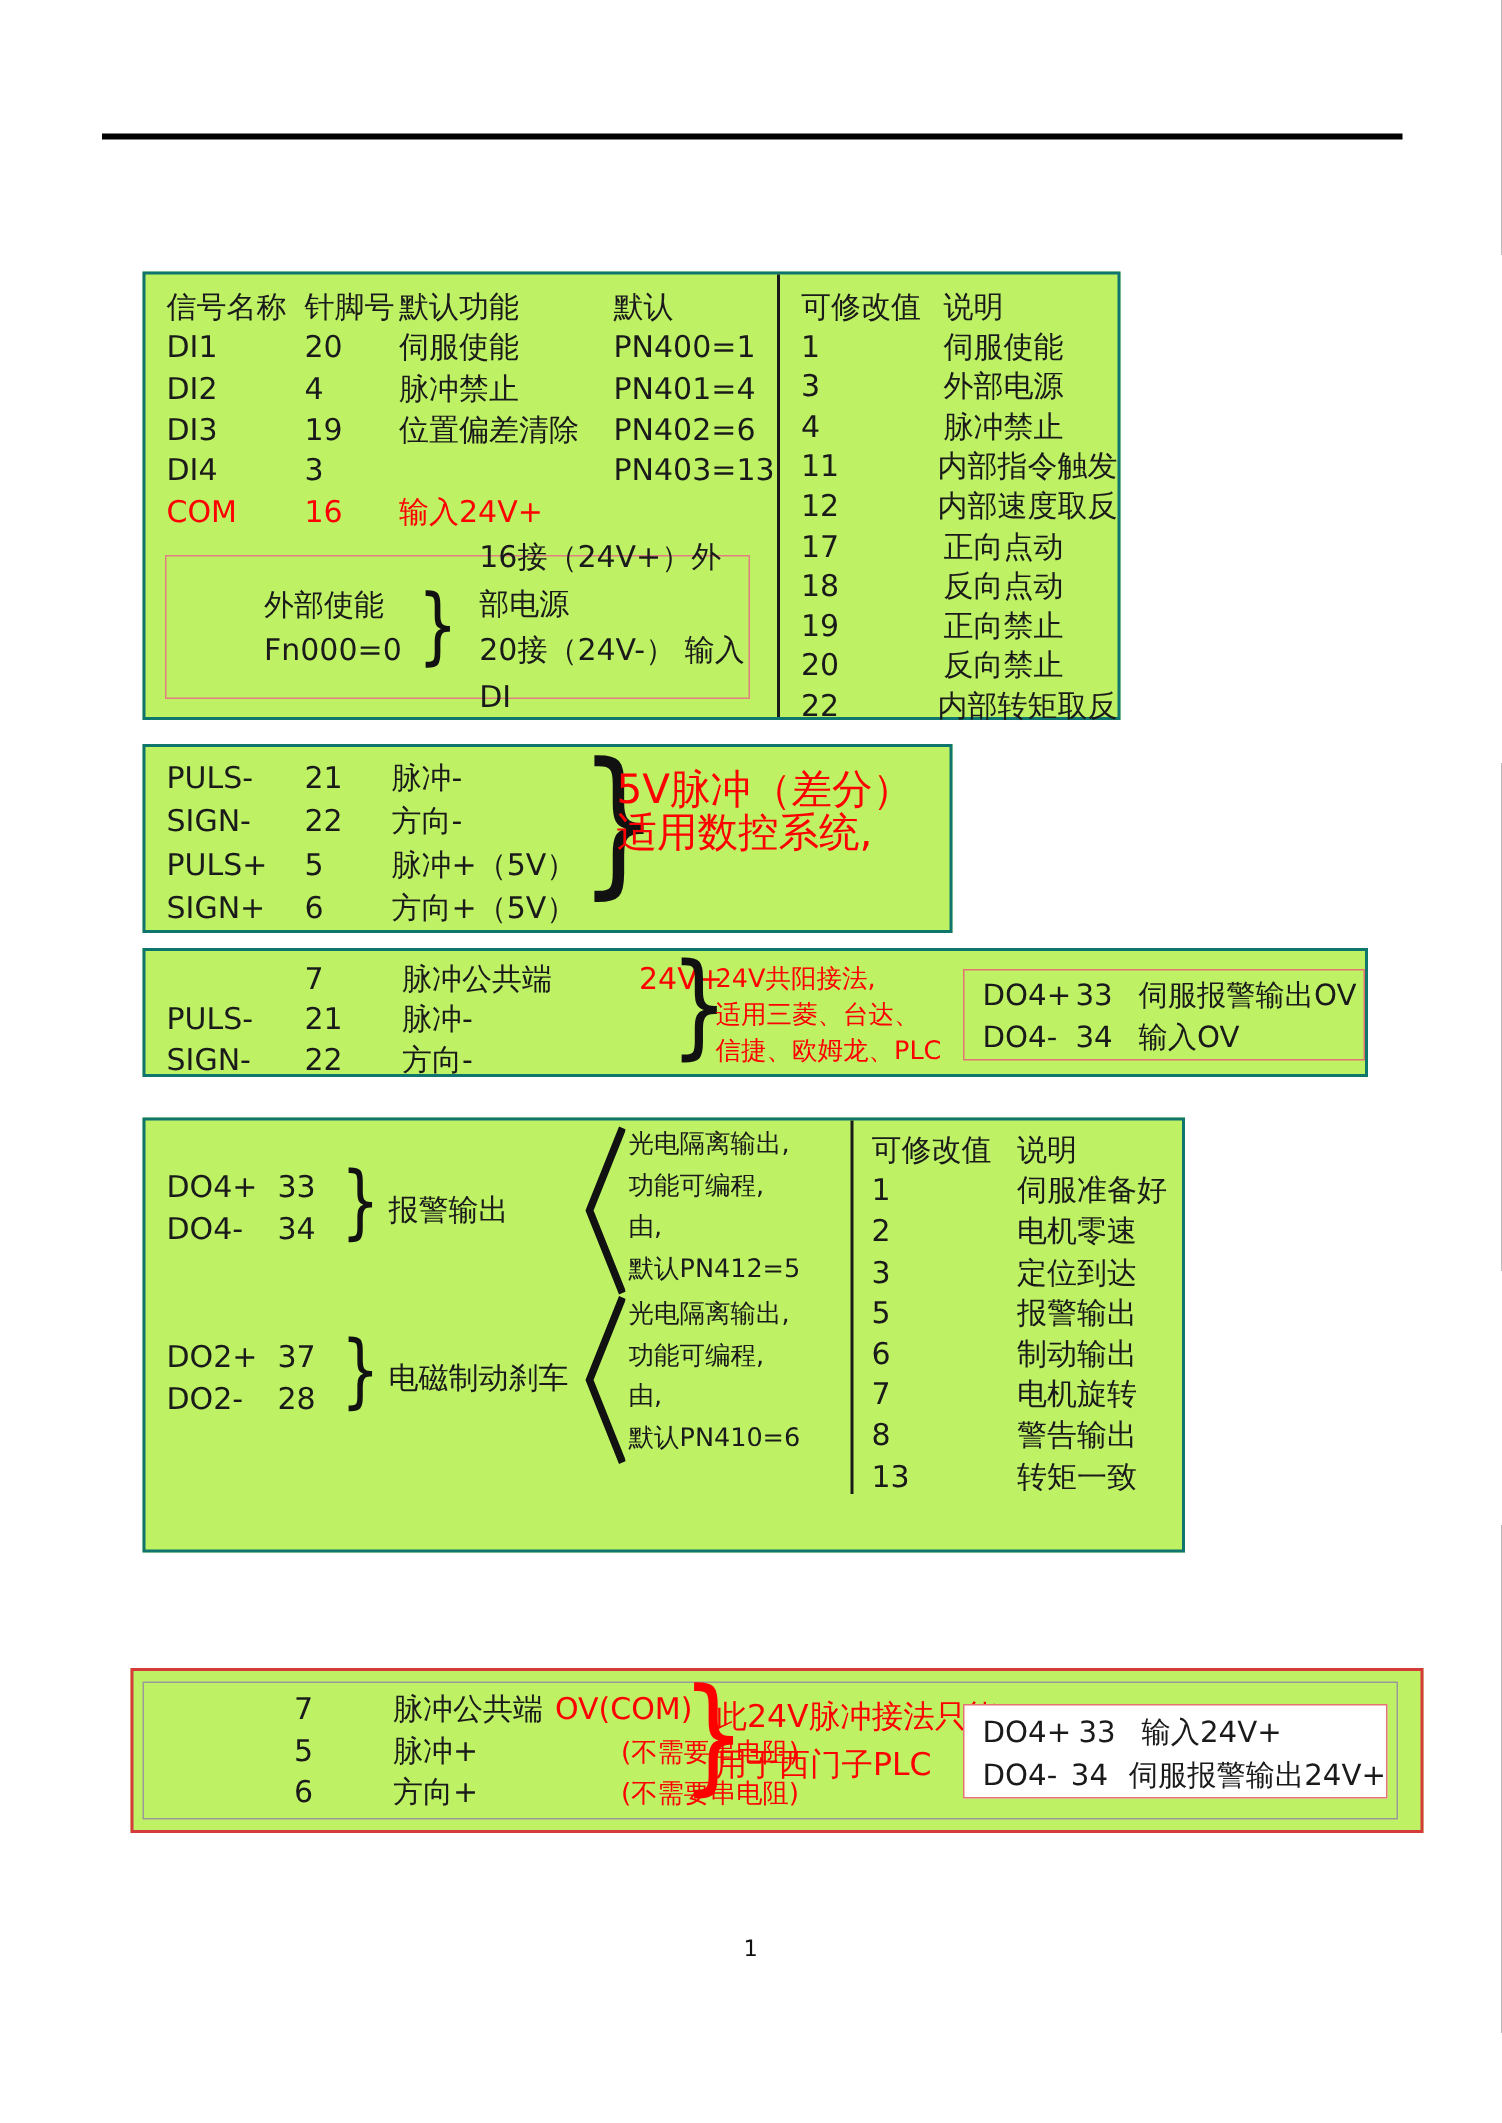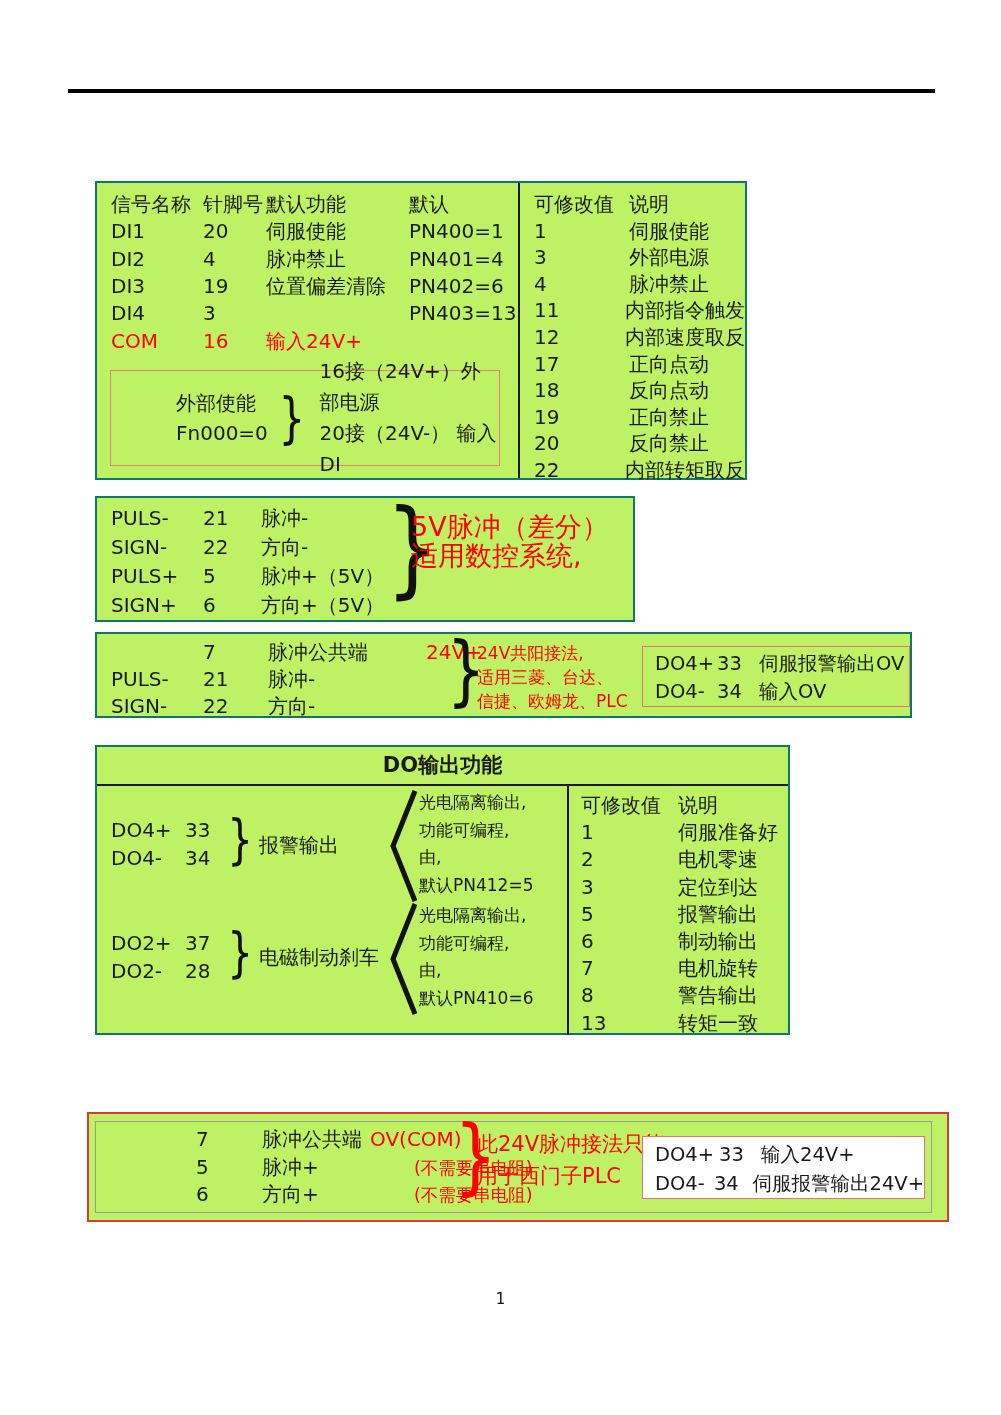--- a/index.html
+++ b/index.html
@@ -264,21 +264,20 @@
         </div>
       <div class="r">
           <span class="c1">DO4-</span>
           <span class="c2">34</span>
           <span class="c3">输入OV</span>
         </div>
     </div>
   </section>
 
   <section class="box box4">
-    <div class="b4-head">DO输出功能</div>
     <div class="b4-body">
 
       <div class="b4-pins g1-pins">
         <div class="r">
             <span class="c1">DO4+</span>
             <span class="c2">33</span>
           </div>
         <div class="r">
             <span class="c1">DO4-</span>
             <span class="c2">34</span>

